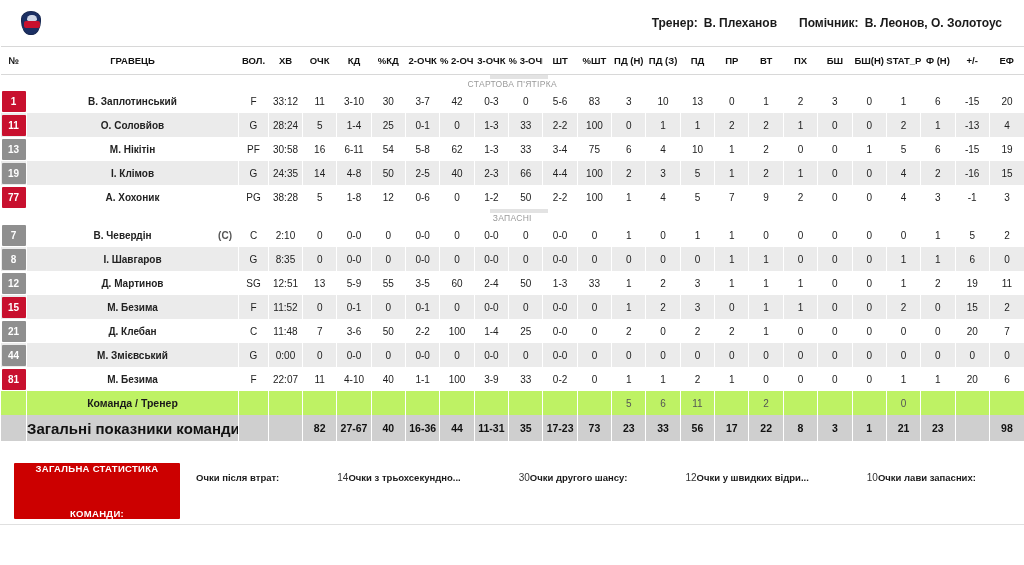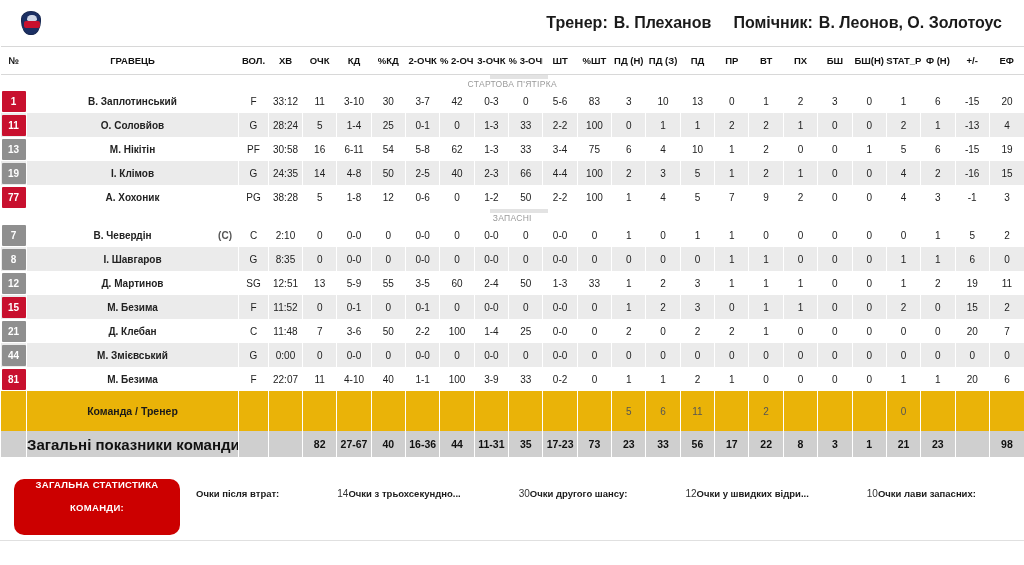--- a/index.html
+++ b/index.html
@@ -37,21 +37,21 @@
     background:#cfd6e6; border-radius:5px 5px 2px 2px;
   }
   .team-title {
     font-size: 19px; font-weight: bold; color: #1a1a1a; letter-spacing: -0.2px;
     white-space: nowrap;
   }
   .coach-block {
     margin-left: auto; display: flex; align-items: center; gap: 22px;
     white-space: nowrap; padding-right: 4px;
   }
-  .coach-item { font-size: 16px; color:#1a1a1a; }
+  .coach-item { font-size: 12px; color:#1a1a1a; }
   .coach-item .lbl { font-weight: bold; margin-right: 6px; }
   .coach-item .val { font-weight: bold; }
 
   
   .tbl-wrap { width: 1024px; }
   table.stats { border-collapse: collapse; width: 1024px; table-layout: fixed; }
   table.stats th, table.stats td {
     font-size: 10px; color: #222; padding: 0; height: 24px;
     text-align: center; overflow: hidden; white-space: nowrap;
     border-left: 1px solid #ffffff;
@@ -91,36 +91,36 @@
   .jersey {
     display:inline-block; width: 24px; height: 21px; line-height:21px;
     color:#fff; font-size: 10px; font-weight: bold; text-align:center;
     border-radius: 1px;
   }
   .jersey.red  { background: #c8102e; }
   .jersey.grey { background: #8f8f8f; }
 
   .cap { float: right; padding-right: 6px; font-size: 10px; color:#555; font-weight: bold; }
 
-  tr.team-row td { background:#eab308; height: 40px; }
+  tr.team-row td { background:#bef264; height: 24px; }
   tr.team-row td.c-name { font-size: 10.5px; font-weight: bold; color:#1a1a1a; }
   tr.team-row td { color:#555; }
 
   tr.total-row td { background:#cfcfcf; height: 26px; font-weight: bold; color:#111; font-size: 10.5px; }
   tr.total-row td.c-name { font-size: 15px; font-weight: bold; }
 
   
   .summary {
     position: relative; margin-top: 22px; height: 62px; width: 1024px;
     border-bottom: 1px solid #e0e0e0;
   }
   .sum-badge {
     position:absolute; left: 14px; top: 0; width: 166px; height: 56px;
-    background:#cc0000; color:#fff; border-radius:10px;
-    display:flex; flex-direction:column; align-items:center; justify-content:flex-start;
+    background:#cc0000; color:#fff; border-radius:1px;
+    display:flex; flex-direction:column; align-items:center; justify-content:space-between;
     gap: 12px;
   }
   .sum-badge span { font-size: 9.5px; font-weight: bold; letter-spacing:.3px; }
   .sum-rows { position:absolute; left: 196px; top: 0; right: 0; }
   .sum-line { display:flex; align-items:center; height: 28px; }
   .sum-line.second { justify-content: center; padding-right: 290px; }
   .sum-item { display:flex; align-items:baseline; white-space:nowrap;gap:48px; }
   .sum-item .k {
     font-size: 9.5px; font-weight: bold; color:#1a1a1a;
     max-width: 122px; overflow:hidden; text-overflow: ellipsis; display:inline-block;

